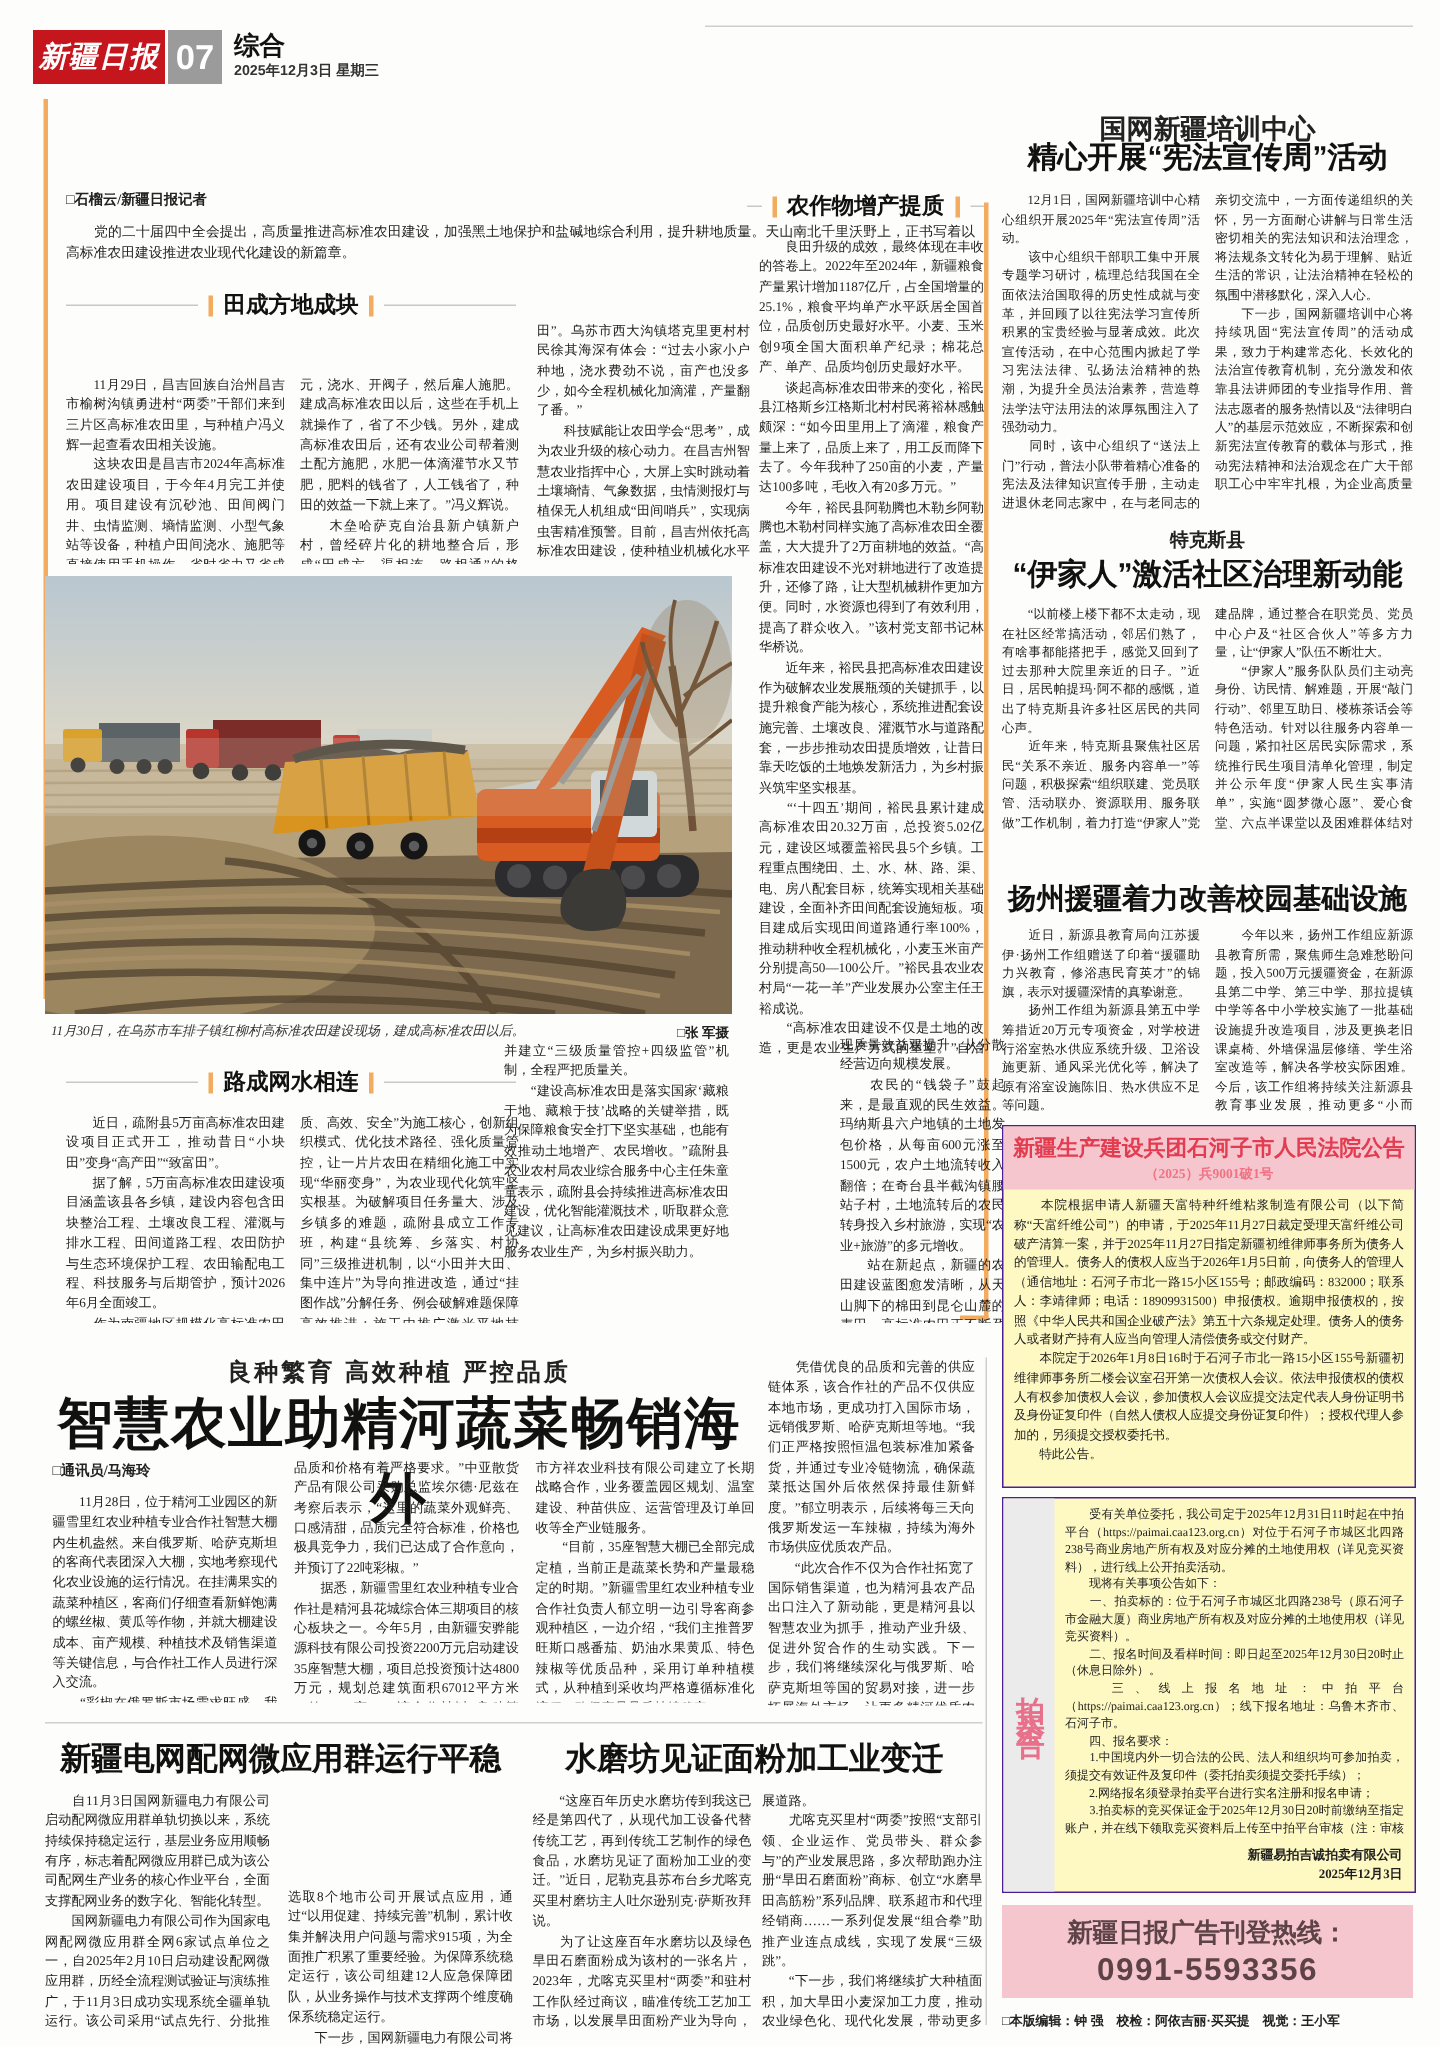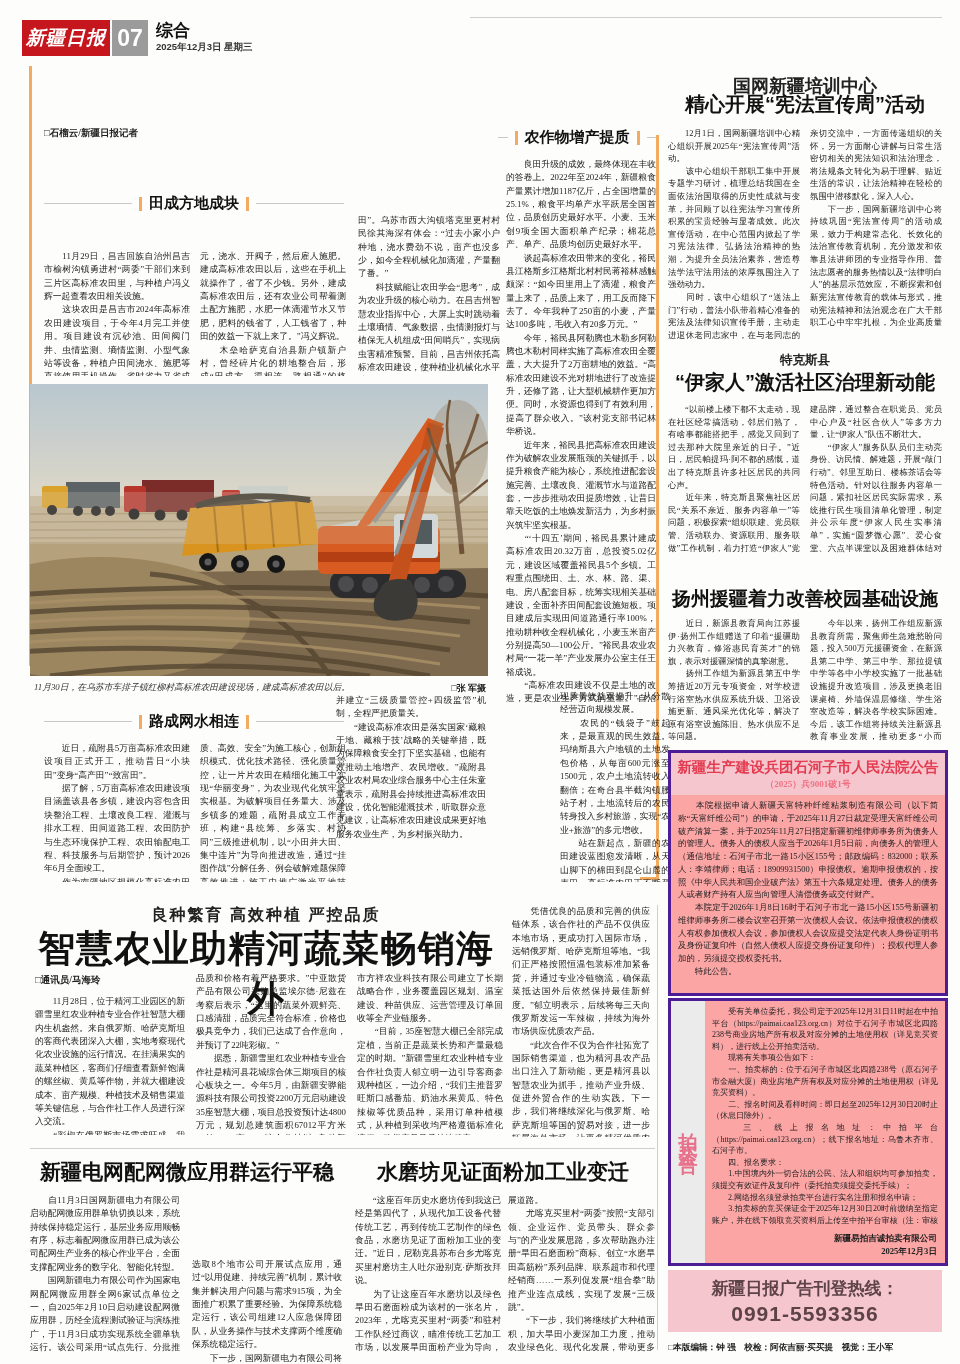--- a/index.html
+++ b/index.html
@@ -16,21 +16,21 @@
   .sec-head{display:flex;align-items:center;gap:7px;}
   .sec-head .rule{flex:1;height:1px;background:#c8c8c8;}
   .sec-head .obar{width:3px;height:14px;background:#f3ab5f;}
   .sec-head .t{font-family:"Liberation Sans",sans-serif;font-weight:bold;font-size:15px;color:#111;}
   .oline{background:#f3ab5f;}
   .gline{background:#cfcfcf;}
   .caption{font-size:8.8px;font-style:italic;color:#333;}
   .court-head{background:#f5c6ce;text-align:center;padding:5px 4px 4px;}
   .court-title{font-family:"Liberation Sans",sans-serif;font-weight:bold;font-size:14.5px;color:#e33b50;}
   .court-case{font-size:9px;color:#ef7285;font-weight:bold;margin-top:1px;}
-  .boxed{border:3px solid #4c1d95;background:#fca5a5;}
+  .boxed{border:1px solid #4c1d95;background:#fef9c3;}
   .auction-label{writing-mode:vertical-rl;text-orientation:upright;font-family:"Liberation Sans",sans-serif;
      font-weight:bold;font-size:19px;color:#e8708a;letter-spacing:7px;}
   .hotline{background:#f5c6ce;text-align:center;color:#5d4347;font-family:"Liberation Sans",sans-serif;}
   .sig{font-weight:bold;}
 </style>
 </head>
 <body>
 
 <div id="page">
 
@@ -43,20 +43,21 @@
     </div>
   <div class="abs sans" style="left:156px;top:19px;font-weight:bold;font-size:17px;color:#111;">综合</div>
   <div class="abs sans" style="left:156px;top:41px;font-size:9.5px;color:#333;font-weight:bold;">2025年12月3日 星期三</div>
 
   <div class="abs oline" style="left:29px;top:66px;width:3px;height:600px;"></div>
   <div class="abs oline" style="left:656px;top:135px;width:3px;height:745px;"></div>
   <div class="abs oline" style="left:640px;top:877px;width:19px;height:3px;"></div>
   <div class="abs gline" style="left:657px;top:905px;width:1px;height:445px;"></div>
 
   <div class="abs byline" style="left:44px;top:127px;">□石榴云/新疆日报记者</div>
+  <div class="abs txt" style="left:44px;top:148px;width:606px;height:36px;font-size:9.2px;">　　党的二十届四中全会提出，高质量推进高标准农田建设，加强黑土地保护和盐碱地综合利用，提升耕地质量。天山南北千里沃野上，正书写着以高标准农田建设推进农业现代化建设的新篇章。</div>
 
   <div class="abs sec-head" style="left:44px;top:194px;width:300px;">
     <span class="rule"></span>
       <span class="obar"></span>
     <span class="t">田成方地成块</span>
     <span class="obar"></span>
       <span class="rule"></span>
   </div>
   <div class="abs txt" style="left:44px;top:250px;width:146px;height:126px;">　　11月29日，昌吉回族自治州昌吉市榆树沟镇勇进村“两委”干部们来到三片区高标准农田里，与种植户冯义辉一起查看农田相关设施。
 　　这块农田是昌吉市2024年高标准农田建设项目，于今年4月完工并使用。项目建设有沉砂池、田间阀门井、虫情监测、墒情监测、小型气象站等设备，种植户田间浇水、施肥等直接使用手机操作，省时省力又省成本。

